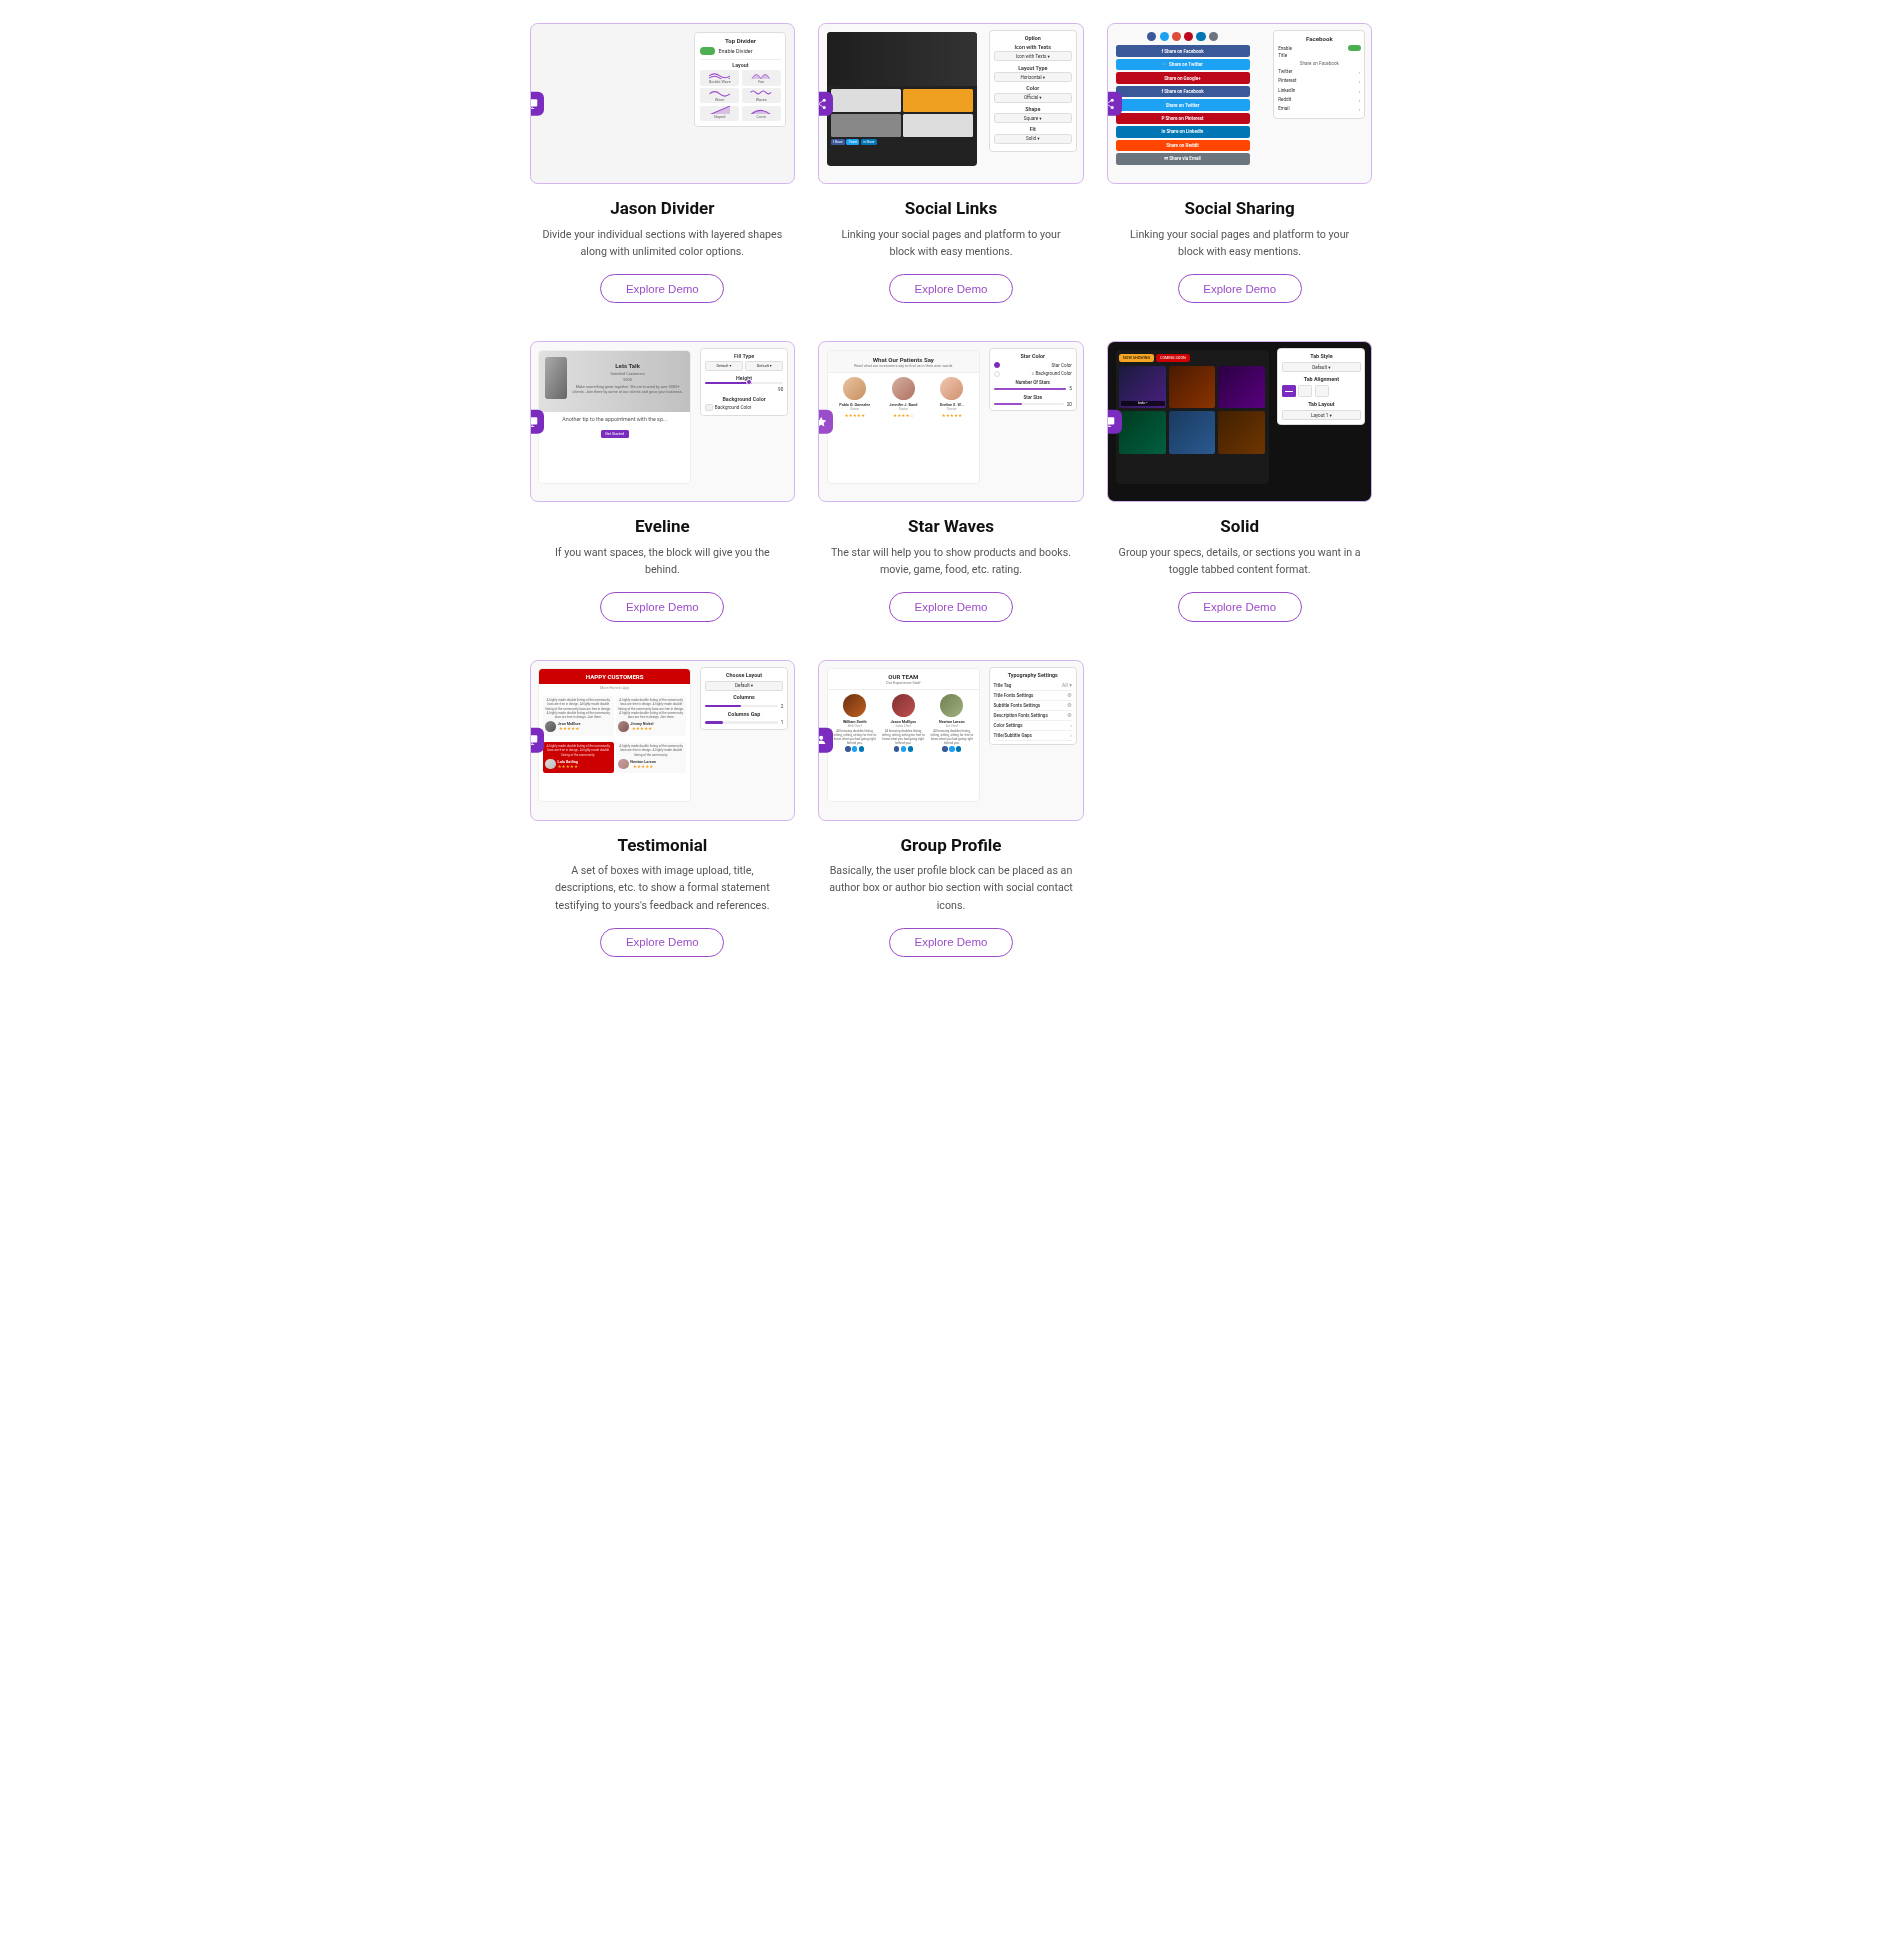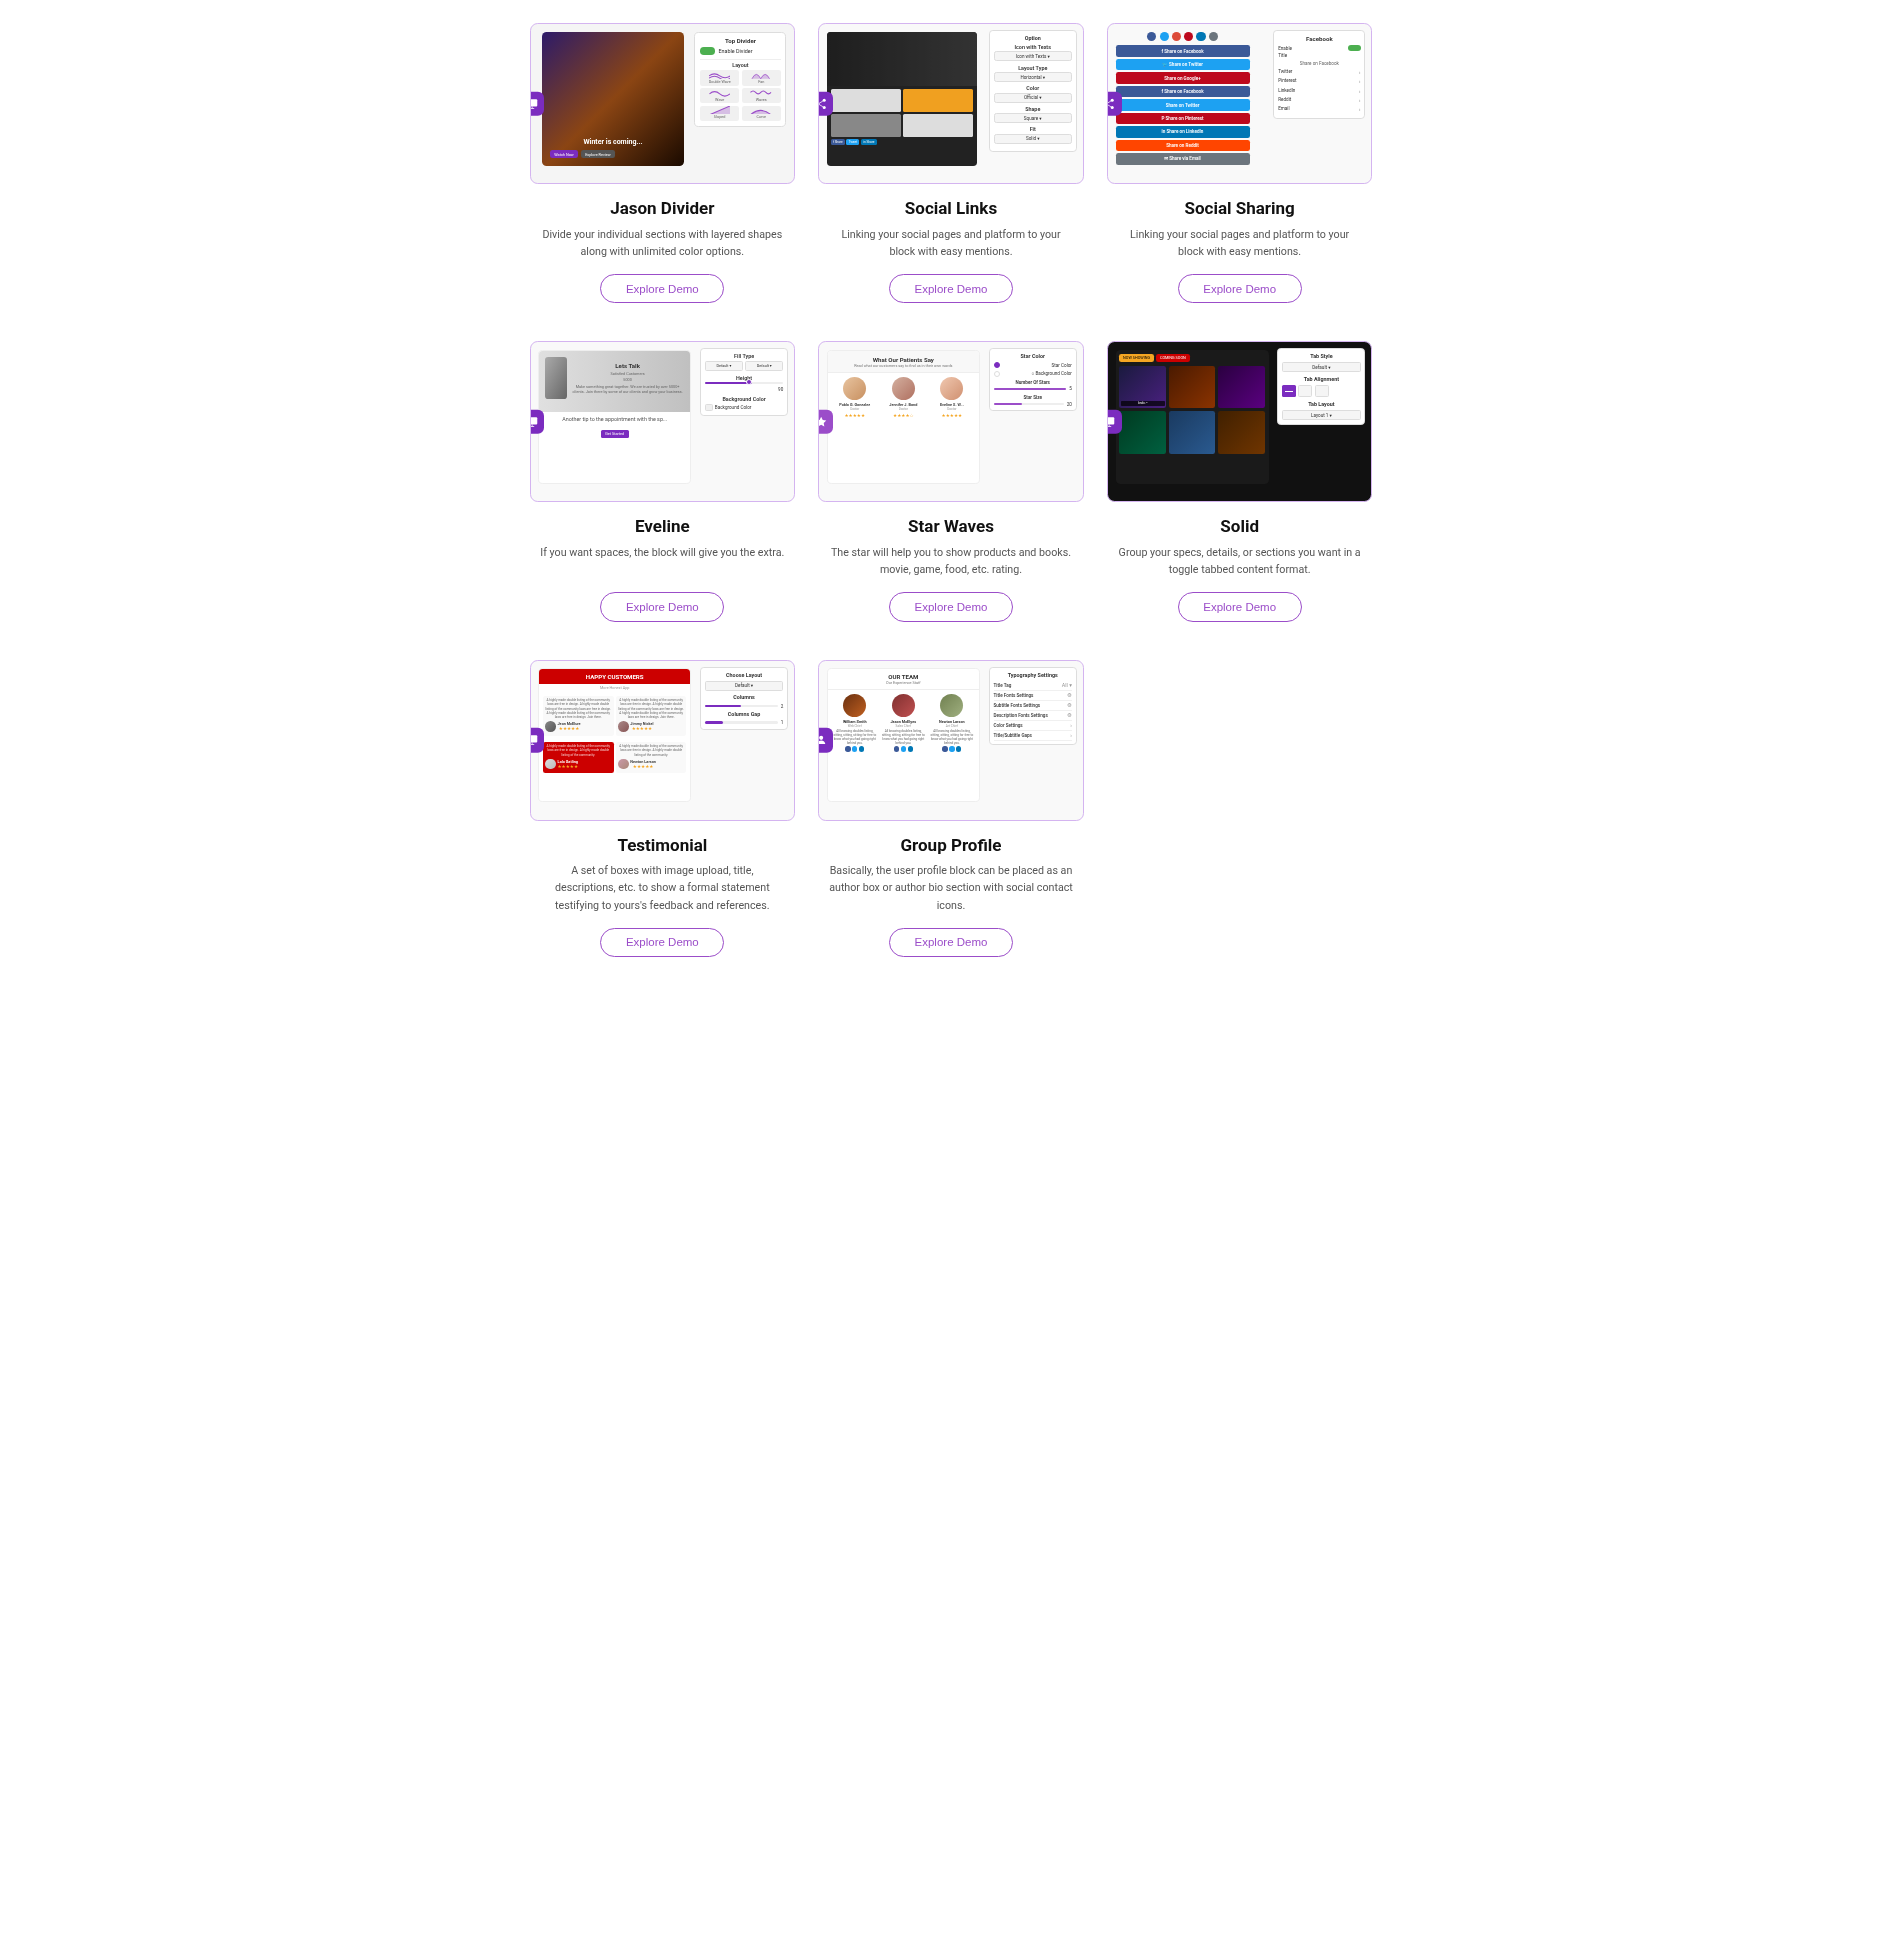--- a/index.html
+++ b/index.html
@@ -437,29 +437,20 @@
   <div class="card">
     <div class="card-preview shape-divider-preview">
       <div class="card-icon">
         <svg viewBox="0 0 24 24">
             <rect x="2" y="3" width="20" height="14" rx="2" fill="white"></rect>
             <path d="M8 21h8M12 17v4" stroke="white" stroke-width="1.5" fill="none"></path>
           </svg>
       </div>
       <div class="preview-inner">
 
-        <div class="sdp-main">
-          <div class="sdp-main-img">
-            <div class="sdp-main-text">Winter is coming...</div>
-            <div style="display:flex;gap:2.3px;">
-              <div class="sdp-main-btn">Watch Now</div>
-              <div class="sdp-main-btn" style="background:#555;">Explore Review</div>
-            </div>
-          </div>
-        </div>
 
         <div class="sdp-panel">
           <div class="sdp-panel-title">Top Divider</div>
           <div class="sdp-toggle-row">
             <div class="sdp-toggle"></div>
             <span>Enable Divider</span>
           </div>
           <div class="sdp-divider-line"></div>
           <div class="sdp-layout-label">Layout</div>
           <div class="sdp-shapes">
@@ -692,21 +683,21 @@
           <div style="font-size:4.6px;color:#333;margin-bottom:3.8px;text-align:right;">90</div>
           <div class="sp-panel-label">Background Color</div>
           <div style="display:flex;align-items:center;gap:2.3px;">
             <div class="sp-color-swatch"></div>
             <span style="font-size:4.6px;">Background Color</span>
           </div>
         </div>
       </div>
     </div>
     <h3 class="card-title">Eveline</h3>
-    <p class="card-desc">If you want spaces, the block will give you the extra.</p>
+    <p class="card-desc">If you want spaces, the block will give you the behind.</p>
     <button class="explore-btn">Explore Demo</button>
   </div>
 
   <div class="card">
     <div class="card-preview star-rating-preview">
       <div class="card-icon" style="background:#9b4dc9;">
         <svg viewBox="0 0 24 24">
             <polygon points="12,2 15.09,8.26 22,9.27 17,14.14 18.18,21.02 12,17.77 5.82,21.02 7,14.14 2,9.27 8.91,8.26" fill="white"></polygon>
           </svg>
       </div>

